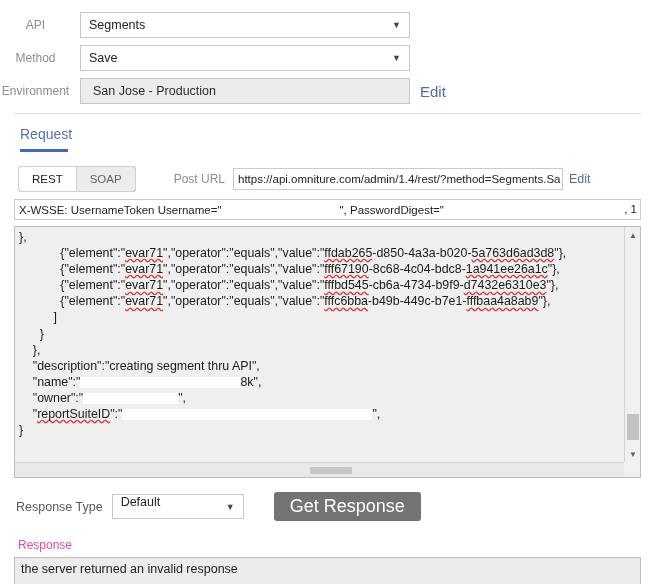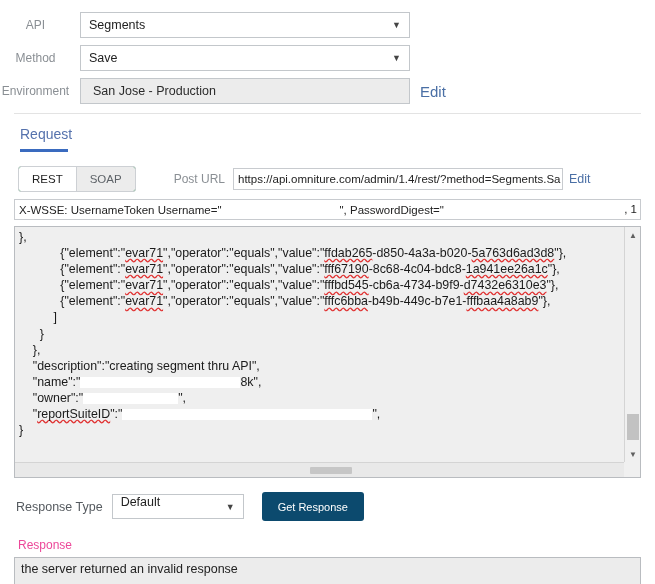--- a/index.html
+++ b/index.html
@@ -281,28 +281,28 @@
     border: 1px solid #c3c7cb;
     background: #fff;
     display: flex;
     align-items: flex-start;
     padding: 0 22px 0 8px;
     font-size: 12.5px;
     color: #222;
     cursor: pointer;
   }
   .btn-primary {
-    margin-left: 18px;
-    background: #0c4a6e;
+    margin-left: 30px;
+    background: #737373;
     color: #ffffff;
     border: none;
     border-radius: 3px;
     height: 29px;
     padding: 0 16px;
-    font-size: 11px;
+    font-size: 18px;
     font-family: "Liberation Sans", sans-serif;
     cursor: pointer;
   }
 
   .resp-heading {
     margin: 17px 0 5px 18px;
     font-size: 12px;
     color: #ec4899;
   }
   .resp-box {

